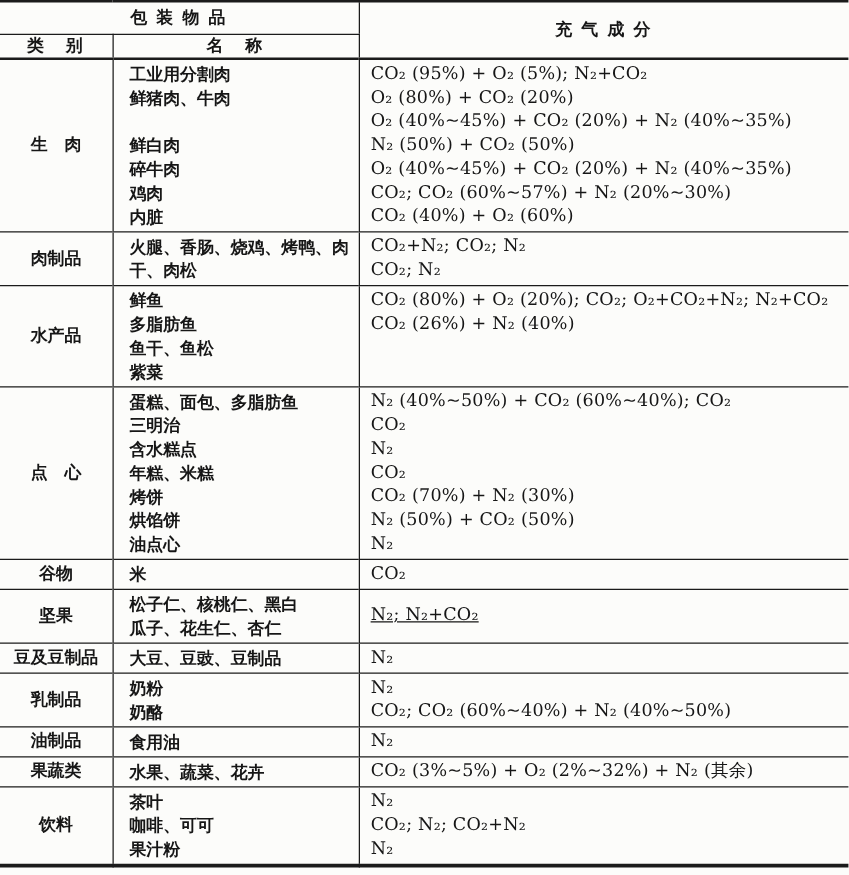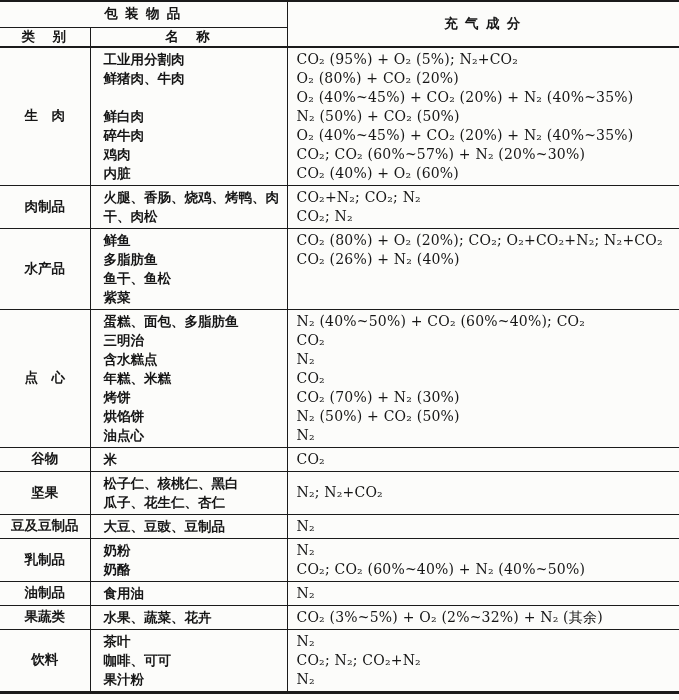--- a/index.html
+++ b/index.html
@@ -58,21 +58,21 @@
   td.name {
     border-right: 1.5px solid #1b1b1b;
     padding: 2px 2px 2px 13px;
     font-weight: bold;
   }
   td.gas {
     padding: 2px 6px 2px 9px;
     font-family: "DejaVu Serif", serif;
     vertical-align: top;
   }
-  td.gas.vcenter { vertical-align: middle; }
+  td.gas.vcenter { vertical-align: middle; text-decoration: underline; }
   .line {
     height: 19px;
     line-height: 19px;
     font-size: 13.5px;
     white-space: nowrap;
     overflow: visible;
   }
   td.gas .line { font-size: 14px; letter-spacing: 0.2px; }
 </style>
 </head>

